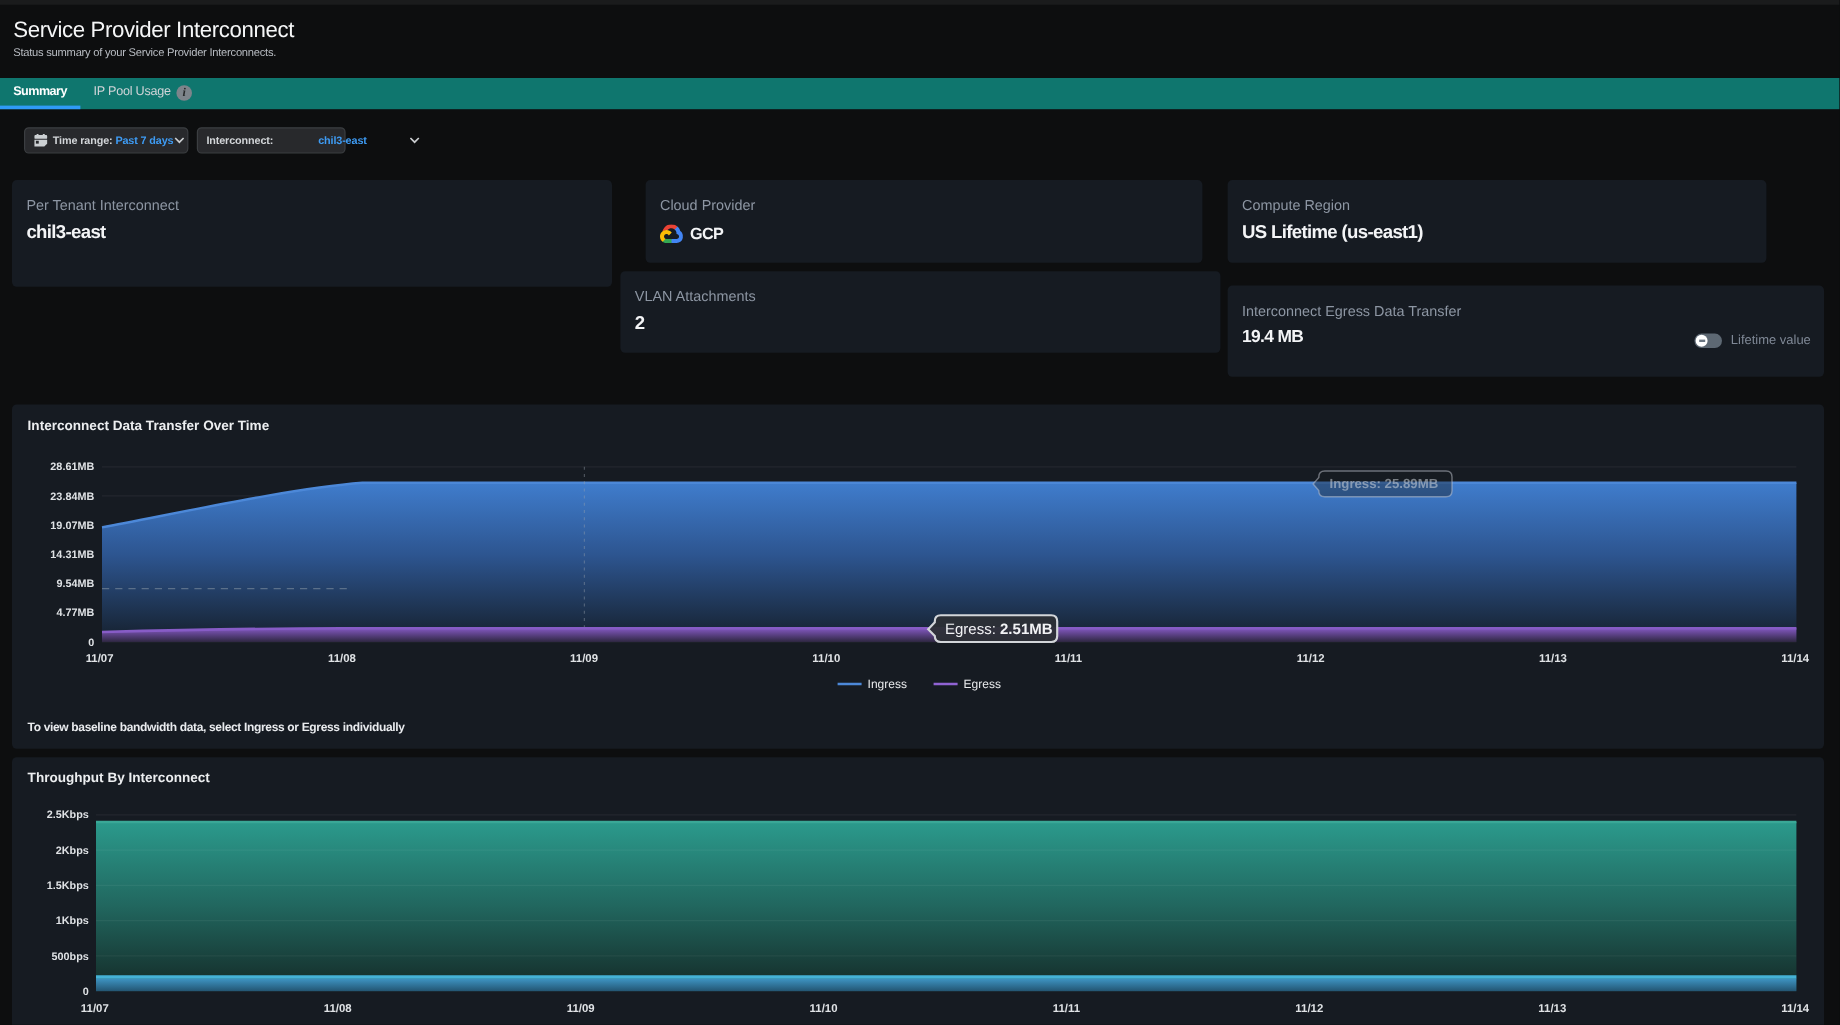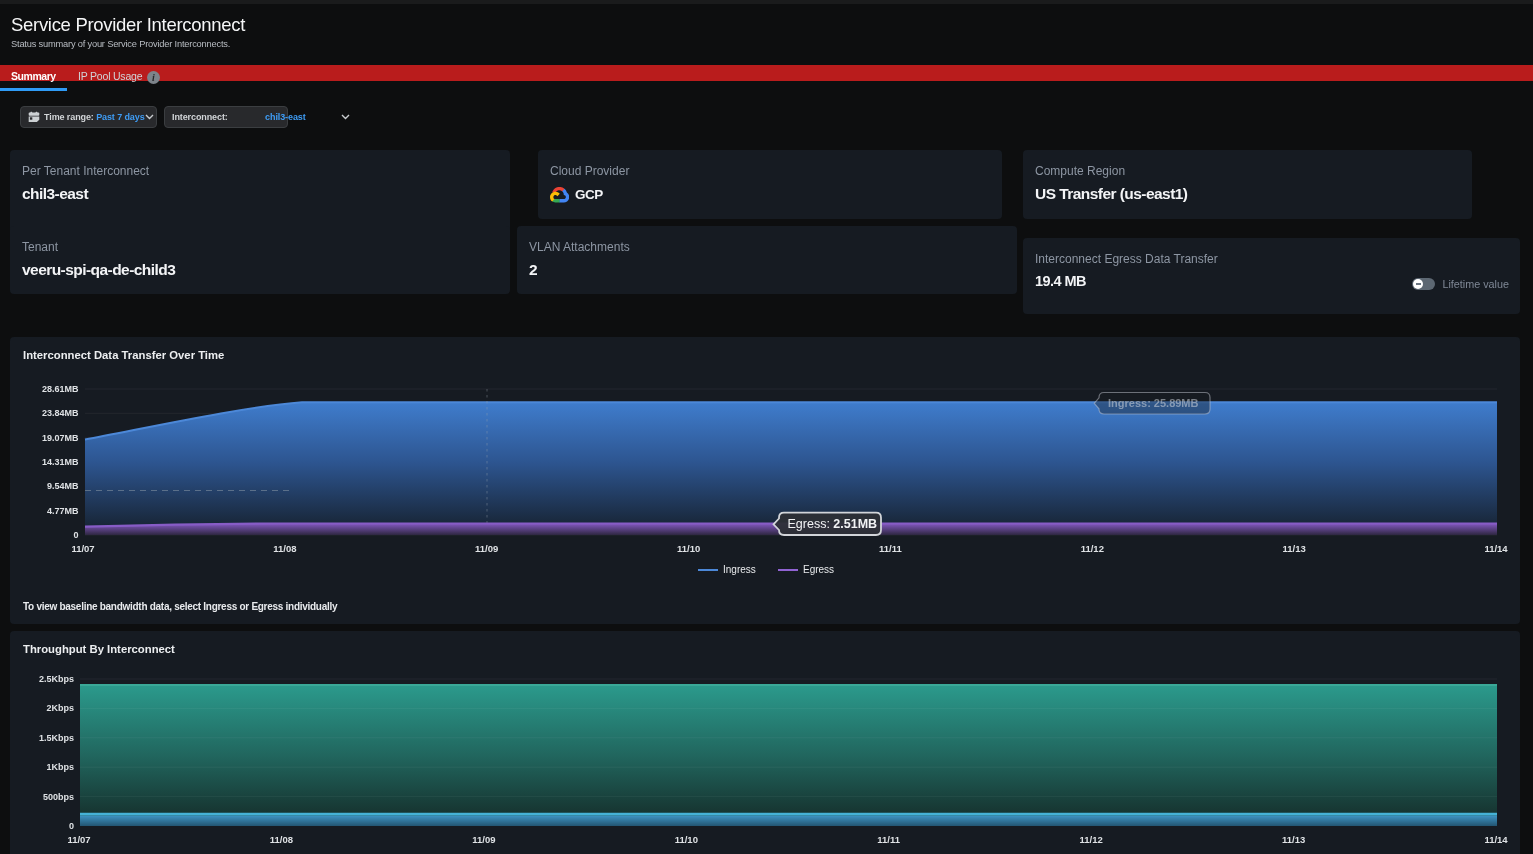--- a/index.html
+++ b/index.html
@@ -7,21 +7,21 @@
   font-family:"Liberation Sans", sans-serif; }
 #page { position:relative; width:1533px; height:854px; background:#0d0e0f; }
 .abs { position:absolute; }
 
 
 #topstrip { left:0; top:0; width:1533px; height:4px; background:#1a1b1c; }
 #title { left:11px; top:14px; font-size:18.5px; color:#f5f6f7; letter-spacing:-0.3px; }
 #subtitle { left:11px; top:39px; font-size:9.3px; letter-spacing:-0.2px; color:#b9bdc3; }
 
 
-#tabbar { left:0; top:65px; width:1533px; height:16px; background:#b91c1c; }
+#tabbar { left:0; top:65px; width:1533px; height:26px; background:#0f766e; }
 #tab1 { left:11px; top:5px; font-size:10.5px; font-weight:bold; letter-spacing:-0.45px; color:#ffffff; position:absolute; }
 #tab2 { left:78px; top:5px; font-size:10.5px; letter-spacing:-0.2px; color:#d0d4d8; position:absolute; }
 #tabline { left:0; top:23px; width:67px; height:3px; background:#2f9bf6; position:absolute; }
 #infoc { left:147px; top:5.5px; width:13px; height:13px; border-radius:50%; background:#7d848b;
   position:absolute; text-align:center; font-family:"Liberation Serif",serif; font-weight:bold;
   font-style:italic; font-size:10px; line-height:13px; color:#26282a; }
 
 
 .fbtn { position:absolute; top:106px; height:22px; background:#28292c; border:1px solid #3b3e41;
   border-radius:4px; display:flex; align-items:center; font-size:9px; font-weight:bold; letter-spacing:-0.1px;
@@ -99,25 +99,21 @@
         <path d="M170.25 56.82l22.71-22.71 1.51-9.56C153.09-12.7 87.31-8.43 50.26 33.46 39.98 45.09 32.34 59.59 28.27 74.59l8.14-1.15 45.42-7.49 3.51-3.59c20.21-22.19 54.37-25.18 77.7-6.3l7.21 1.15z" fill="#EA4335"></path>
         <path d="M227.59 73.93c-5.22-19.23-15.94-36.51-30.84-49.74l-31.88 31.88c13.46 11 21.13 27.57 20.79 44.94v5.67c15.66 0 28.36 12.7 28.36 28.36 0 15.67-12.7 28.05-28.36 28.05h-56.73l-5.67 5.75v34.03l5.67 5.67h56.73c40.69.32 73.93-32.09 74.24-72.77.19-24.67-11.97-47.79-32.31-61.84" fill="#4285F4"></path>
         <path d="M72.56 208.58h56.69v-45.38H72.56c-4.04 0-8.03-.87-11.7-2.55l-8.04 2.47-22.87 22.71-1.99 7.72c12.81 9.68 28.45 15.07 44.61 15.02" fill="#34A853"></path>
         <path d="M72.56 63.52C31.88 63.76-.89 96.94.02 137.63c.51 22.72 11.18 44.01 29.07 57.97l32.88-32.88c-14.28-6.45-20.62-23.25-14.17-37.52 6.45-14.28 23.25-20.62 37.52-14.17 6.29 2.84 11.33 7.88 14.17 14.17l32.88-32.88c-13.99-18.29-35.74-28.97-58.78-28.86" fill="#FBBC05"></path>
       </svg>
       <span style="font-size:13.5px;">GCP</span>
     </div>
   </div>
   <div class="card" style="left:1023px; top:150px; width:449px; height:69px;">
     <div class="clabel">Compute Region</div>
-    <div class="cvalue">US Transfer (us-east1)</div>
-  </div>
-  <div class="card" style="left:10px; top:226px; width:500px; height:68px;">
-    <div class="clabel">Tenant</div>
-    <div class="cvalue">veeru-spi-qa-de-child3</div>
+    <div class="cvalue">US Lifetime (us-east1)</div>
   </div>
   <div class="card" style="left:517px; top:226px; width:500px; height:68px;">
     <div class="clabel">VLAN Attachments</div>
     <div class="cvalue">2</div>
   </div>
   <div class="card" style="left:1023px; top:238px; width:497px; height:76px;">
     <div class="clabel">Interconnect Egress Data Transfer</div>
     <div class="cvalue" style="font-size:14.5px;">19.4 MB</div>
     <div id="togglerow">
       <div id="toggle">

